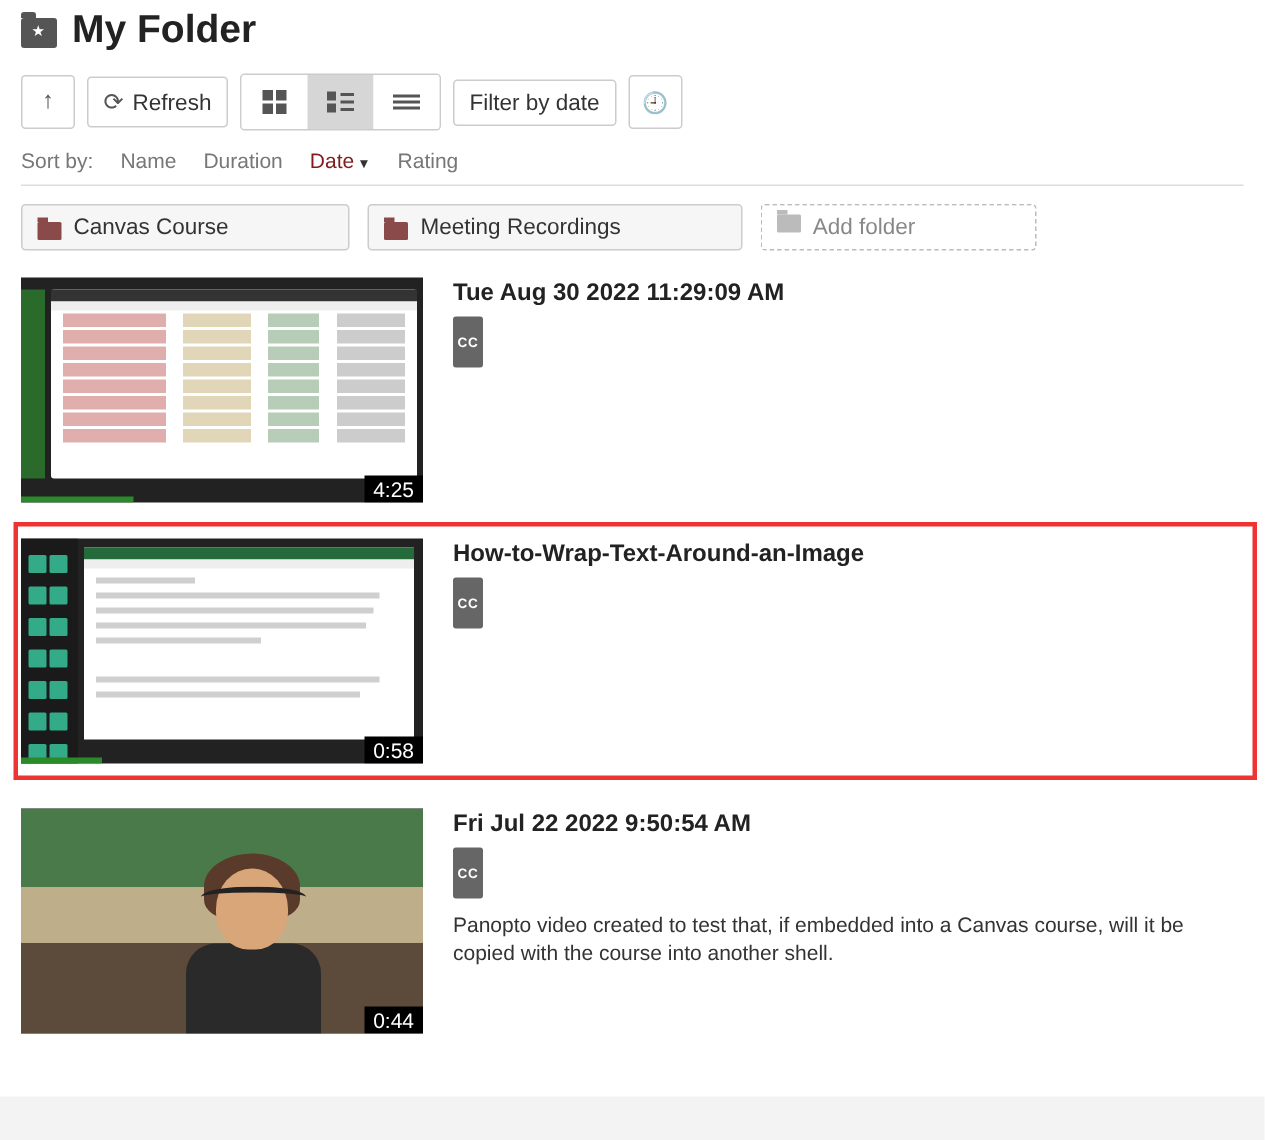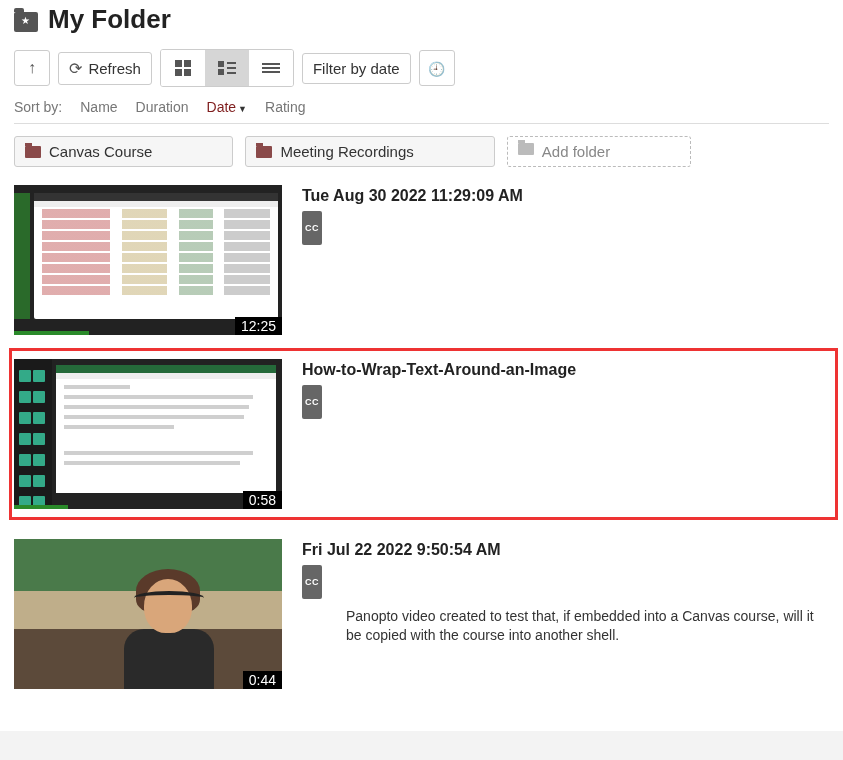--- a/index.html
+++ b/index.html
@@ -79,21 +79,21 @@
   .sort-row .label{ color:#777;}
   .sort-row .opt { cursor:pointer; color:#777;}
   .sort-row .opt.active { color:#7f1d1d; font-weight:400;}
   .folder-row {
     display:flex;
     gap:12px;
     padding:12px 0 12px 0;
   }
   .folder-chip {
     display:flex;
-    align-items:center;
+    align-items:flex-end;
     gap:8px;
     border:1px solid #ccc;
     background:#f6f6f6;
     border-radius:3px;
     padding:6px 80px 6px 10px;
     cursor:pointer;
     font-size:15px;
     color:#333;
   }
   .folder-chip .mini-folder {
@@ -158,21 +158,21 @@
   .cc-badge {
     display:inline-block;
     background:#666;
     color:#fff;
     font-size:9px;
     font-weight:bold;
     padding:12px 3px;
     border-radius:2px;
     letter-spacing:0.5px;
   }
-  .video-desc { color:#333; font-size:14px; margin-top:8px; line-height:1.35;margin-left:44px;}
+  .video-desc { color:#333; font-size:14px; margin-top:8px; line-height:1.35;}
   .footer-strip { height:30px; background:#f3f3f3; margin:0 -14px;}
   
   .thumb-browser {
     position:absolute; inset:8px 4px 16px 20px;
     background:#fff;
     border-radius:2px;
   }
   .thumb-browser .bar{height:8px; background:#333;}
   .thumb-browser .bar2{height:6px; background:#eee;}
   .thumb-sidebar{position:absolute; left:0; top:8px; bottom:16px; width:16px; background:#2a6a2a;}
@@ -287,21 +287,21 @@
           <div class="thumb-table-row"></div>
             <div class="thumb-table-row"></div>
             <div class="thumb-table-row"></div>
           <div class="thumb-table-row"></div>
             <div class="thumb-table-row"></div>
             <div class="thumb-table-row"></div>
           <div class="thumb-table-row"></div>
             <div class="thumb-table-row"></div>
         </div>
         <div class="progress" style="width:28%"></div>
-        <div class="duration-tag">12:25</div>
+        <div class="duration-tag">4:25</div>
       </div>
       <div class="video-meta">
         <div class="video-title">Tue Aug 30 2022 11:29:09 AM</div>
         <span class="cc-badge">CC</span>
       </div>
     </div>
 
     <div class="video-item highlight">
       <div class="thumb">
         <div class="thumb2-left"></div>

